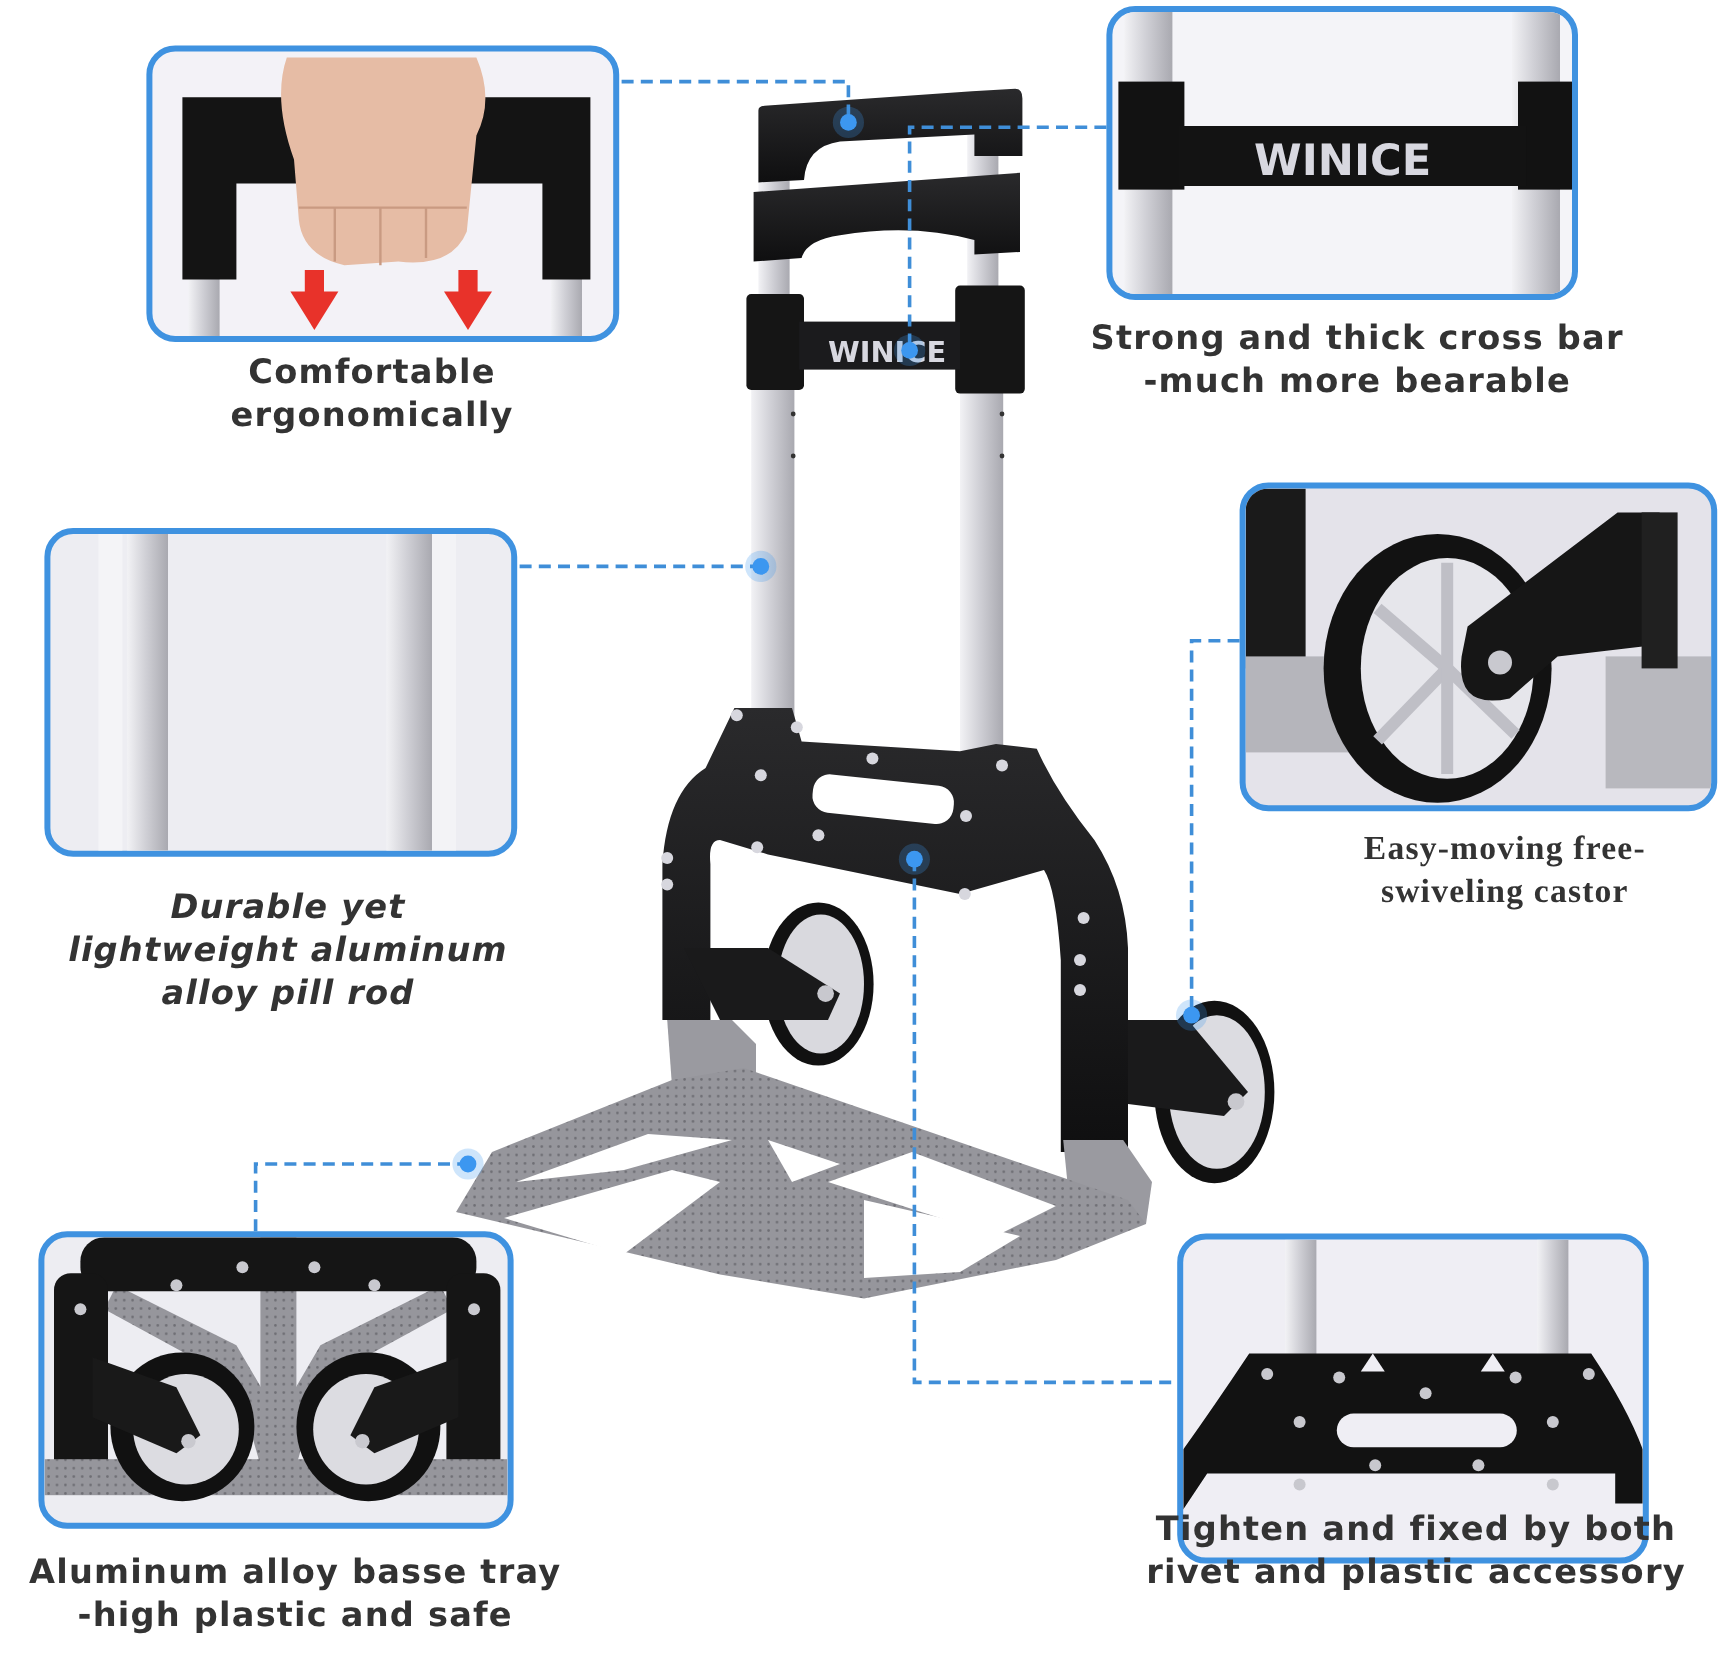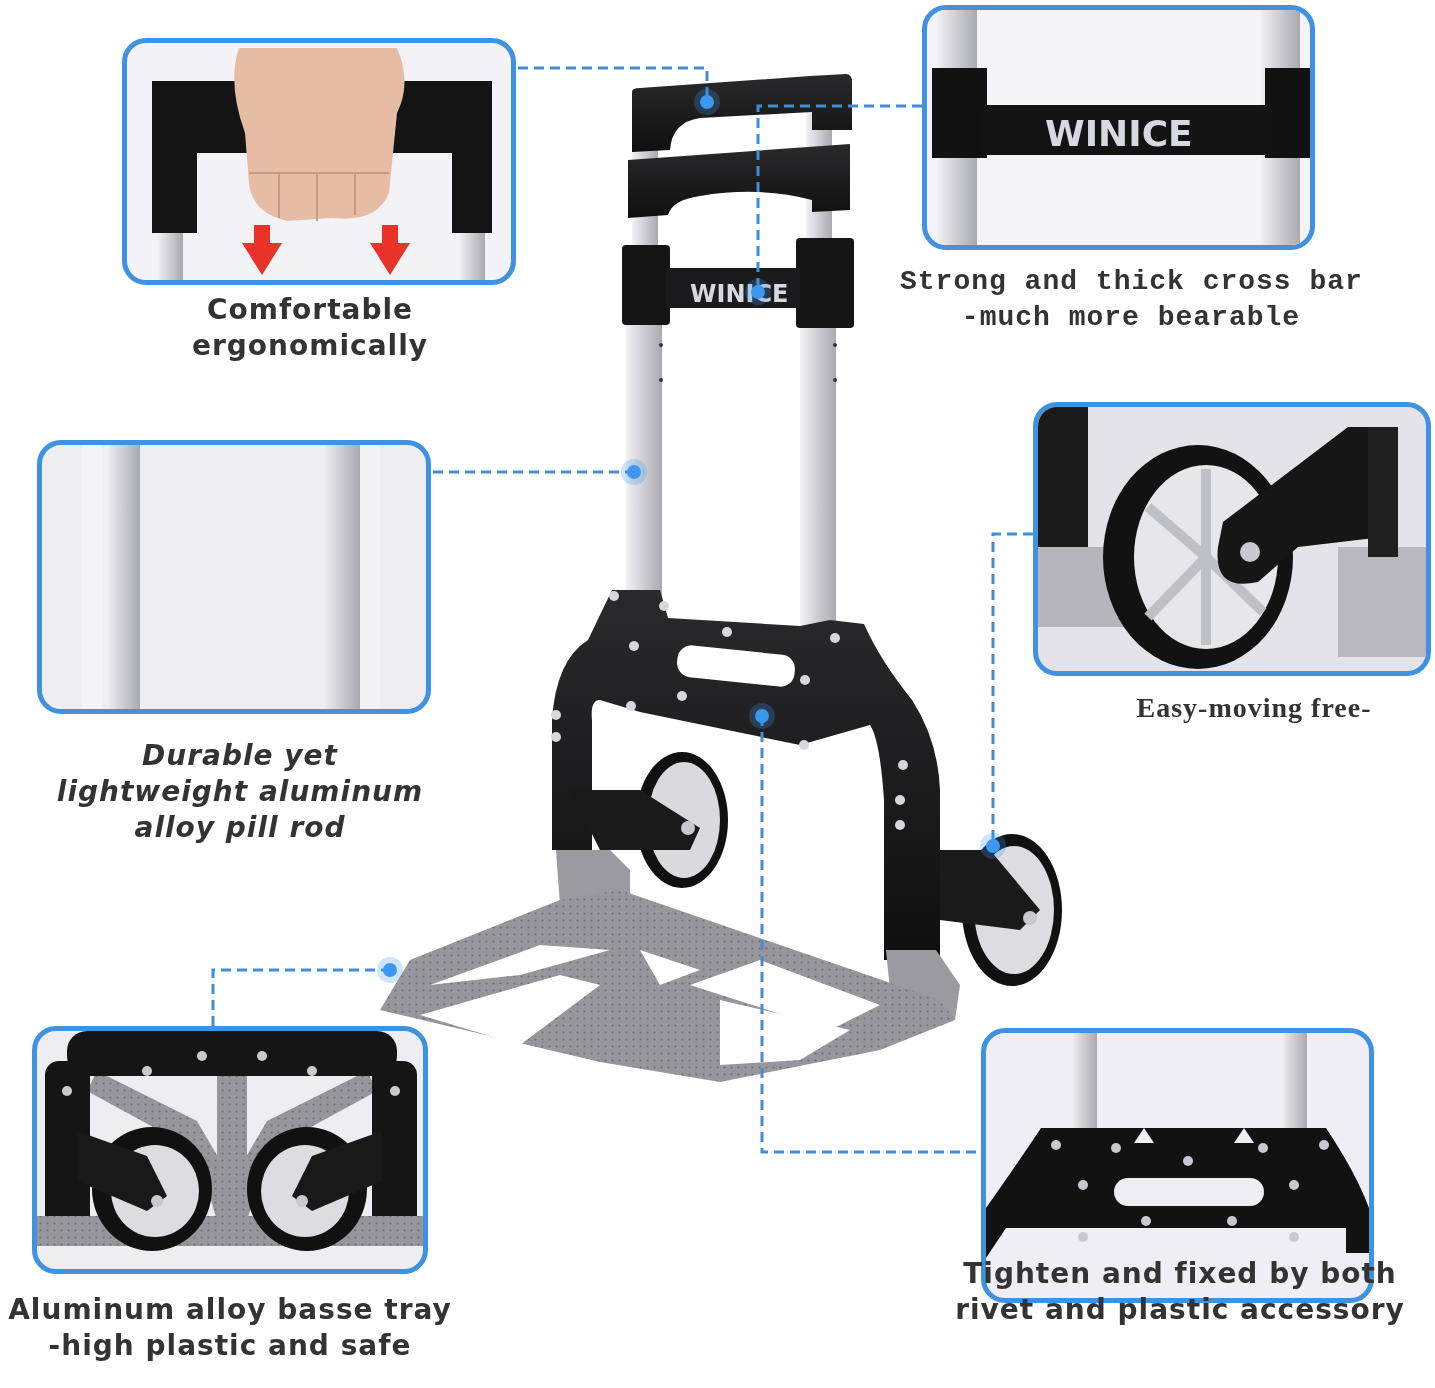--- a/index.html
+++ b/index.html
@@ -129,21 +129,21 @@
 <div class="callout-box" style="left:922px;top:5px;width:393px;height:245px;background:#f4f4f8;">
   <svg width="383" height="235" viewBox="0 0 383 235">
     <rect x="10" y="0" width="40" height="240" fill="url(#alu)"></rect>
     <rect x="333" y="0" width="40" height="240" fill="url(#alu)"></rect>
     <rect x="5" y="58" width="55" height="90" fill="#121212"></rect>
     <rect x="338" y="58" width="50" height="90" fill="#121212"></rect>
     <rect x="55" y="95" width="290" height="50" fill="#131313"></rect>
     <text x="118" y="136" font-size="36" class="dot-label">WINICE</text>
   </svg>
 </div>
-<div class="caption" style="left:900px;top:264px;width:462px;font-family:Liberation Mono, monospace;">
+<div class="caption" style="left:900px;top:264px;width:462px;">
   <span>Strong and thick cross bar</span>
   <span>-much more bearable</span>
 </div>
 
 <div class="callout-box" style="left:37px;top:440px;width:394px;height:274px;background:#ededf2;">
   <svg width="384" height="264" viewBox="0 0 384 264">
     <rect x="40" y="0" width="20" height="264" fill="#f4f4f7"></rect>
     <rect x="64" y="0" width="34" height="264" fill="url(#alu)"></rect>
     <rect x="280" y="0" width="38" height="264" fill="url(#alu)"></rect>
     <rect x="318" y="0" width="20" height="264" fill="#f3f3f6"></rect>
@@ -169,20 +169,21 @@
       <line x1="168" y1="150" x2="168" y2="238"></line>
       <line x1="168" y1="150" x2="225" y2="205"></line>
     </g>
     <path d="M185,115 L310,20 L345,20 L345,130 L260,140 L220,175 Q175,185 180,140 Z" fill="#161616"></path>
     <circle cx="212" cy="145" r="10" fill="#c9c9cf"></circle>
     <rect x="330" y="20" width="30" height="130" fill="#202020"></rect>
   </svg>
 </div>
 <div class="caption" style="left:1084px;top:690px;width:340px;font-family:Liberation Serif, serif;">
   <span>Easy-moving free-</span>
+  <span>swiveling castor</span>
 </div>
 
 <div class="callout-box" style="left:32px;top:1026px;width:396px;height:248px;background:#ededf2;">
   <svg width="386" height="238" viewBox="0 0 386 238">
     <path d="M60,40 L160,90 L195,150 L230,90 L330,40 L340,60 L230,120 L210,190 L180,190 L160,120 L50,60 Z" fill="url(#dots)"></path>
     <rect x="180" y="0" width="30" height="190" fill="url(#dots)"></rect>
     <rect x="30" y="0" width="330" height="45" rx="20" fill="#151515"></rect>
     <rect x="8" y="30" width="45" height="180" rx="14" fill="#151515"></rect>
     <rect x="335" y="30" width="45" height="180" rx="14" fill="#151515"></rect>
     <rect x="0" y="185" width="386" height="30" fill="url(#dots)"></rect>
@@ -197,21 +198,21 @@
         <circle cx="265" cy="170" r="6"></circle>
       <circle cx="165" cy="25" r="5"></circle>
         <circle cx="225" cy="25" r="5"></circle>
       <circle cx="110" cy="40" r="5"></circle>
         <circle cx="275" cy="40" r="5"></circle>
       <circle cx="30" cy="60" r="5"></circle>
         <circle cx="358" cy="60" r="5"></circle>
     </g>
   </svg>
 </div>
-<div class="caption" style="left:0px;top:1292px;width:460px;">
+<div class="caption" style="left:16px;top:1292px;width:460px;">
   <span>Aluminum alloy basse tray</span>
   <span>-high plastic and safe</span>
 </div>
 
 <div class="callout-box" style="left:981px;top:1028px;width:393px;height:275px;background:#efeef4;">
   <svg width="383" height="265" viewBox="0 0 383 265">
     <rect x="85" y="0" width="26" height="100" fill="url(#alu)"></rect>
     <rect x="295" y="0" width="26" height="100" fill="url(#alu)"></rect>
     <path d="M55,95 L340,95 Q370,140 383,175 L383,220 L360,220 L360,195 L20,195 L0,225 L0,175 Q25,140 55,95 Z" fill="#121212"></path>
     <rect x="128" y="145" width="150" height="28" rx="14" fill="#efeef4"></rect>

